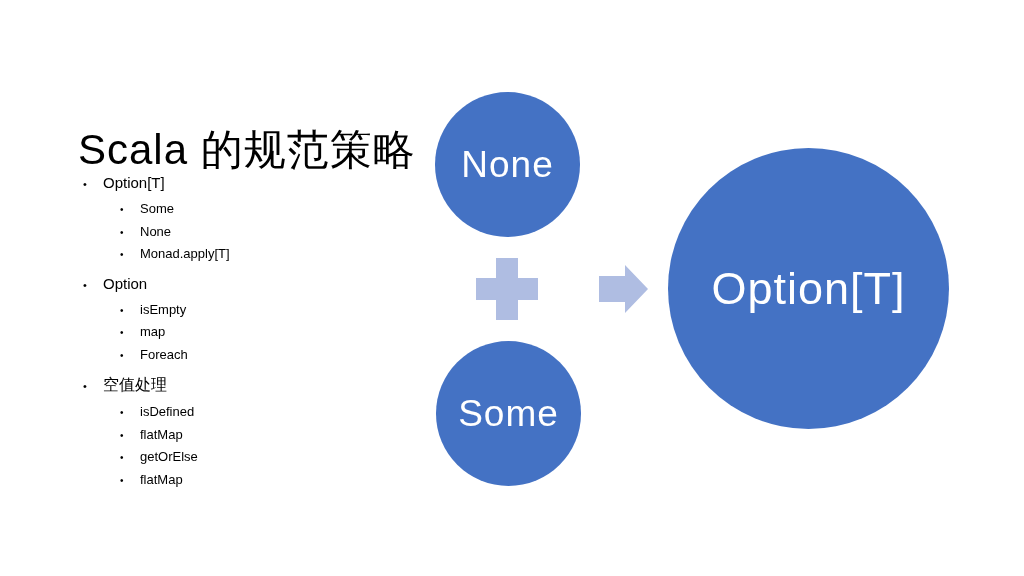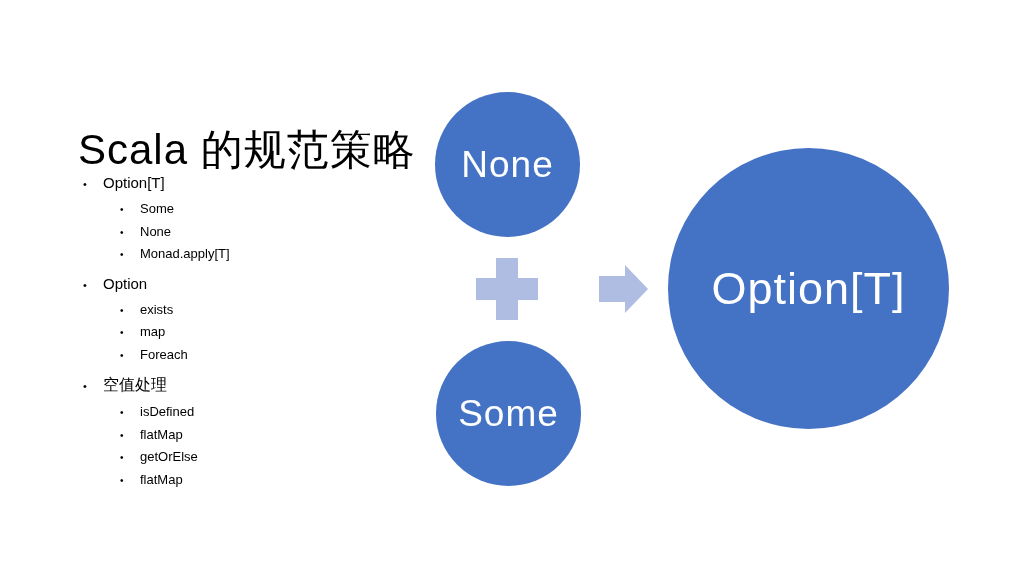--- a/index.html
+++ b/index.html
@@ -148,21 +148,21 @@
     <span class="bullet">•</span>
     <span>Monad.apply[T]</span>
   </div>
 
   <div class="outline-item l1">
     <span class="bullet">•</span>
     <span>Option</span>
   </div>
   <div class="outline-item l2">
     <span class="bullet">•</span>
-    <span>exists</span>
+    <span>isEmpty</span>
   </div>
   <div class="outline-item l2">
     <span class="bullet">•</span>
     <span>map</span>
   </div>
   <div class="outline-item l2">
     <span class="bullet">•</span>
     <span>Foreach</span>
   </div>
 

